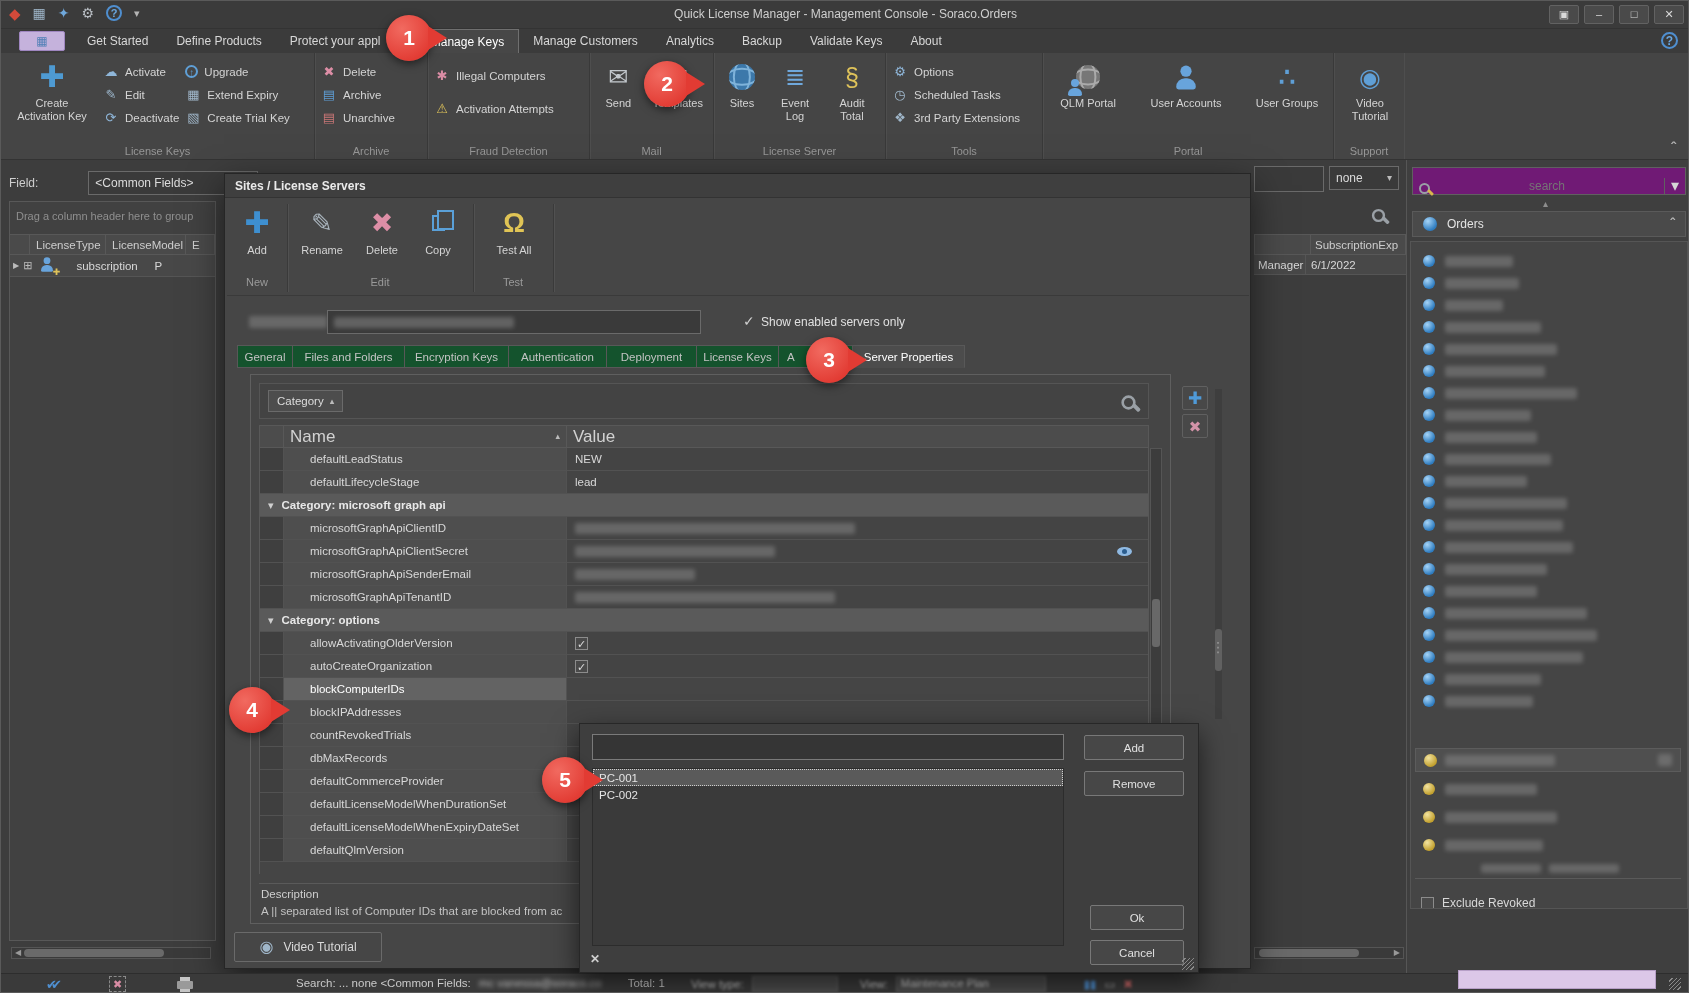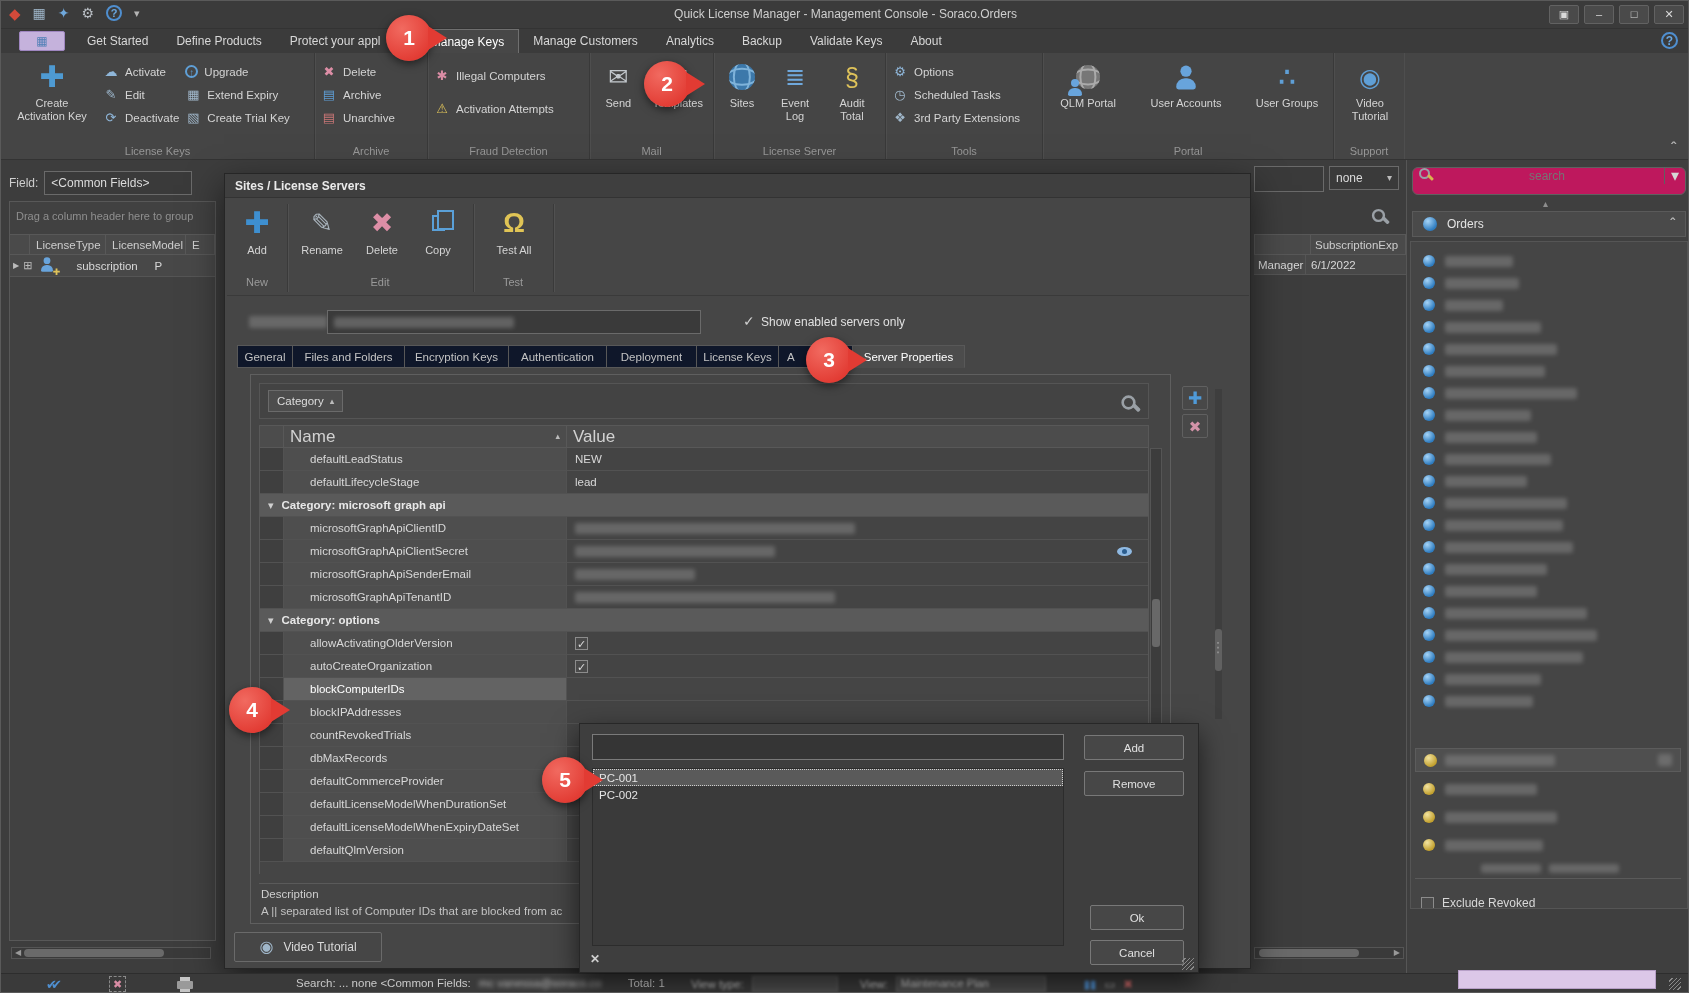--- a/index.html
+++ b/index.html
@@ -89,21 +89,21 @@
   .dlg-title{position:absolute;left:0;top:0;width:100%;height:24px;background:#3f3f3f;border-bottom:1px solid #333;
              display:flex;align-items:center;padding-left:10px;font-size:12px;font-weight:bold;color:#eaeaea;}
   .dlg-toolbar{position:absolute;left:2px;top:28px;width:1022px;height:94px;border-bottom:1px solid #3a3a3a;}
   .tbtn{position:absolute;top:4px;height:66px;display:flex;flex-direction:column;align-items:center;justify-content:flex-start;gap:4px;}
   .tbtn .bicon{height:34px;display:flex;align-items:center;justify-content:center;}
   .tbtn span.lbl{font-size:11px;color:#d4d4d4;}
   .tsep{position:absolute;top:2px;width:1px;height:88px;background:#3a3a3a;box-shadow:1px 0 0 #515151;}
   .tgrouplbl{position:absolute;top:74px;font-size:11px;color:#9a9a9a;text-align:center;}
   .dlg-server-row{position:absolute;left:0;top:134px;width:100%;height:28px;}
   .dlg-tabs{position:absolute;left:12px;top:171px;height:23px;display:flex;}
-  .dtab{height:23px;font-size:11.5px;color:#c3c3c3;background:#0f172a;border:1px solid #585858;border-left:none;
+  .dtab{height:23px;font-size:11.5px;color:#c3c3c3;background:#14532d;border:1px solid #585858;border-left:none;
         display:flex;align-items:center;justify-content:center;overflow:hidden;white-space:nowrap;}
   .dtab:first-child{border-left:1px solid #585858;}
   .dtab.active{background:#4c4c4c;color:#fff;border-bottom:1px solid #4c4c4c;}
   .prop-panel{position:absolute;left:25px;top:200px;width:921px;height:550px;background:#454545;border:1px solid #5f5f5f;}
   .chip-row{position:absolute;left:8px;top:8px;width:890px;height:36px;background:#434343;border:1px solid #555;}
   .chip{position:absolute;left:8px;top:6px;height:22px;background:#4d4d4d;border:1px solid #6a6a6a;
         display:flex;align-items:center;gap:6px;padding:0 8px;font-size:11.5px;color:#dcdcdc;}
   .pg-header{position:absolute;left:8px;top:50px;width:890px;height:23px;display:flex;background:#4c4c4c;
              border:1px solid #585858;font-size:17px;color:#d2d2d2;}
   .pg-header .h-gut{width:24px;border-right:1px solid #585858;}
@@ -137,22 +137,22 @@
          box-shadow:0 10px 26px rgba(0,0,0,.6);z-index:40;}
   .popup input{position:absolute;left:12px;top:10px;width:472px;height:26px;background:#353535;border:1px solid #7a7a7a;
                color:#e8e8e8;font-size:12px;padding:0 6px;font-family:"Liberation Sans",sans-serif;}
   .plist{position:absolute;left:12px;top:44px;width:472px;height:178px;background:#3a3a3a;border:1px solid #2c2c2c;overflow:hidden;}
   .plist-item{height:17px;display:flex;align-items:center;padding-left:6px;font-size:11.5px;color:#e4e4e4;}
   .plist-item.sel{background:#5a5a5a;outline:1px dotted #cfcfcf;outline-offset:-1px;}
   .grip{width:12px;height:12px;background:repeating-linear-gradient(135deg,transparent,transparent 2px,#8a8a8a 2px,#8a8a8a 3px);}
   
   .mid-head{background:#4a4a4a;border:1px solid #585858;font-size:11.5px;color:#cdcdcd;display:flex;align-items:center;}
   .sidebar{left:1405px;top:159px;width:284px;height:813px;background:#3f3f3f;border-left:1px solid #565656;}
-  .sb-search{position:absolute;left:5px;top:7px;width:274px;height:28px;background:#be185d;border:1px solid #606060;
-             border-radius:6px;display:flex;align-items:flex-start;padding:0 6px;gap:8px;}
+  .sb-search{position:absolute;left:5px;top:7px;width:274px;height:28px;background:#701a75;border:1px solid #606060;
+             border-radius:0;display:flex;align-items:flex-end;padding:0 6px;gap:8px;}
   .sb-search input{flex:1;background:transparent;border:none;outline:none;color:#bbb;font-size:12px;text-align:center;
                    font-family:"Liberation Sans",sans-serif;}
   .sb-head{position:absolute;left:5px;top:51px;width:274px;height:26px;background:#4a4a4a;border:1px solid #5a5a5a;
            display:flex;align-items:center;gap:10px;padding:0 10px;font-size:12px;color:#e4e4e4;}
   .sb-list{position:absolute;left:3px;top:81px;width:278px;height:668px;background:#454545;border:1px solid #555;overflow:hidden;}
   .sb-item{position:absolute;left:12px;display:flex;align-items:center;gap:10px;height:14px;}
   .sb-filters{position:absolute;left:10px;display:flex;align-items:center;gap:8px;font-size:12px;color:#d8d8d8;}
   
   .statusbar{left:0;top:972px;width:1689px;height:21px;background:#3a3a3a;border-top:1px solid #2d2d2d;font-size:11.5px;color:#c9c9c9;}
   .blur2{filter:blur(2px);}
@@ -369,21 +369,21 @@
       </div>
       <div class="rg-label">Support</div>
     </div>
     <span class="ribbon-collapse ic ic-chevron"></span>
   </div>
 
   <div class="abs workspace"></div>
 
   <div class="abs fieldrow">
     <span>Field:</span>
-    <div class="combo" style="width:148px;">
+    <div class="combo" style="width:170px;margin-left:44px;">
       <span style="flex:1;">&lt;Common Fields&gt;</span>
     </div>
   </div>
 
   <div class="abs leftgrid">
     <div class="lg-hint">Drag a column header here to group</div>
     <div class="lg-head">
       <div style="width:20px;"></div>
       <div style="width:76px;">LicenseType</div>
       <div style="width:80px;">LicenseModel</div>

